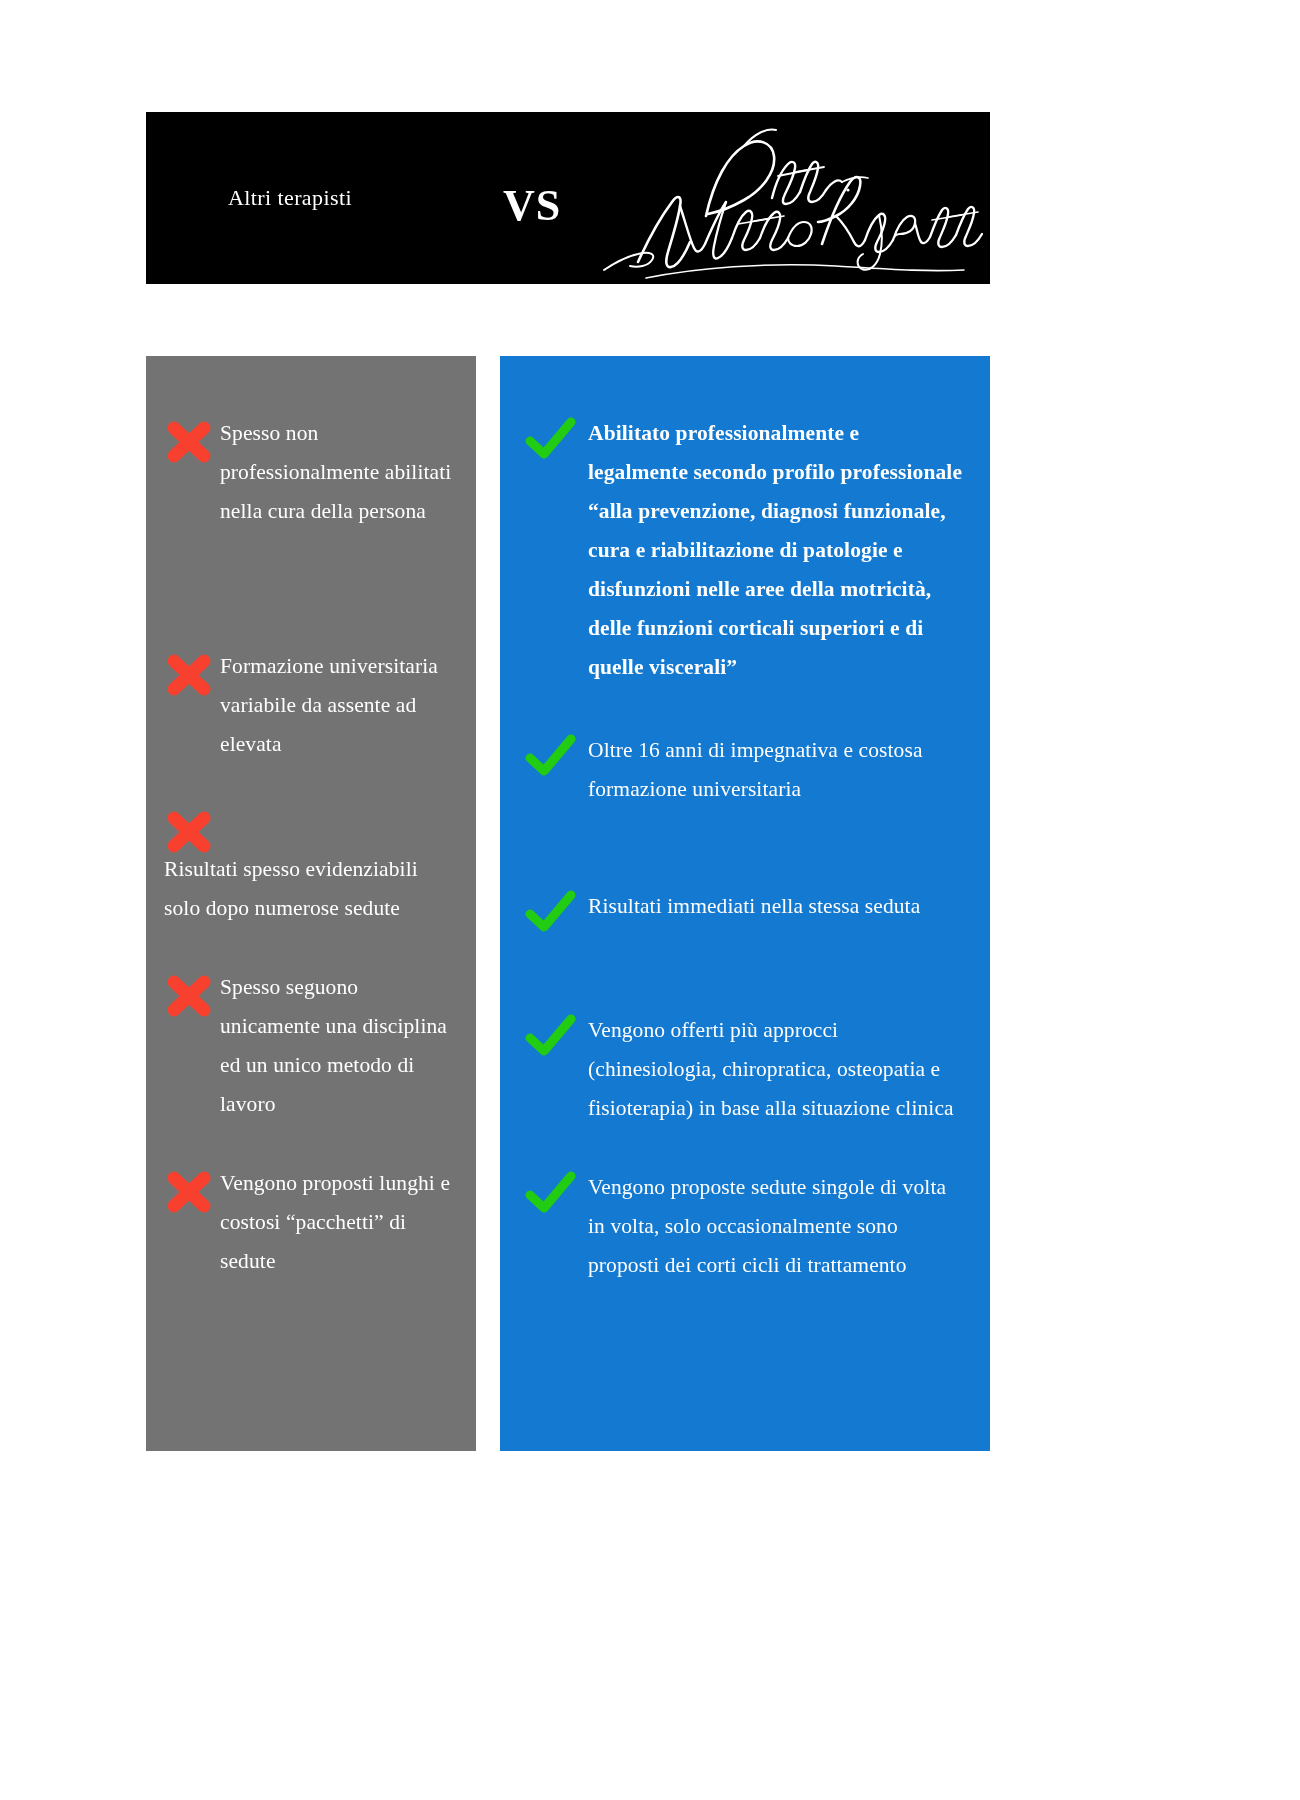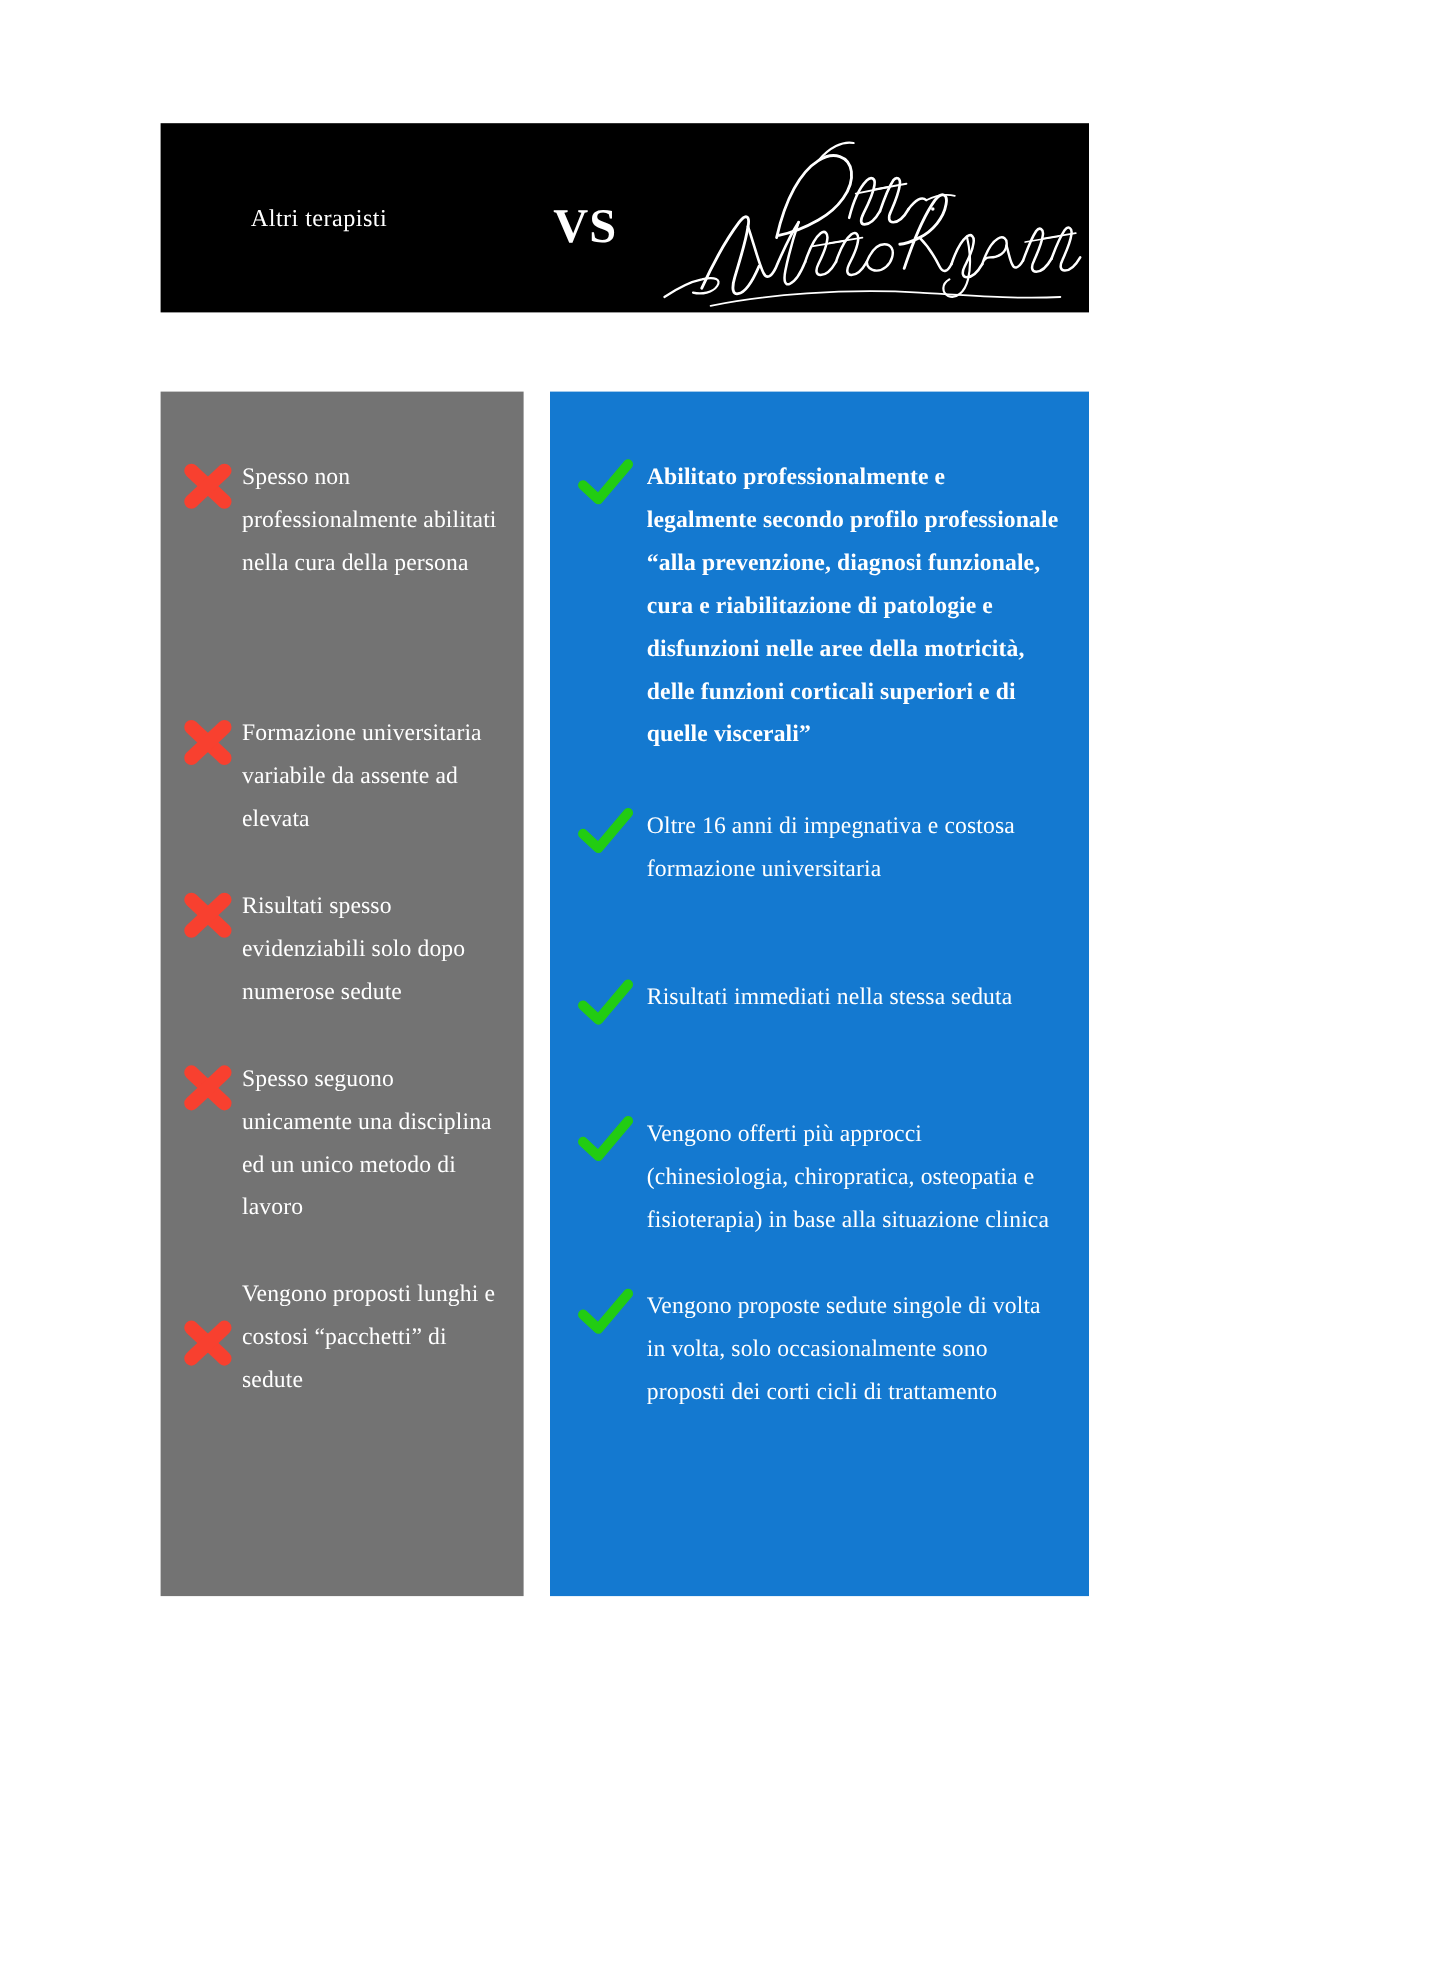--- a/index.html
+++ b/index.html
@@ -195,45 +195,45 @@
           <svg width="50" height="46" viewBox="0 0 50 46" xmlns="http://www.w3.org/2000/svg">
             <g stroke="#F8402F" stroke-width="13" stroke-linecap="round" fill="none">
               <path d="M10 10 C16 16 34 32 40 38"></path>
               <path d="M40 10 C34 16 16 32 10 38"></path>
             </g>
           </svg>
         </span>
         <span class="item-text">Formazione universitaria variabile da assente ad elevata</span>
       </div>
 
+      <div class="item" style="margin-top:40px;flex-direction:column;">
+        <span class="mark">
+          <svg width="50" height="46" viewBox="0 0 50 46" xmlns="http://www.w3.org/2000/svg">
+            <g stroke="#F8402F" stroke-width="13" stroke-linecap="round" fill="none">
+              <path d="M10 10 C16 16 34 32 40 38"></path>
+              <path d="M40 10 C34 16 16 32 10 38"></path>
+            </g>
+          </svg>
+        </span>
+        <span class="item-text">Risultati spesso evidenziabili solo dopo numerose sedute</span>
+      </div>
+
       <div class="item" style="margin-top:40px;">
         <span class="mark">
           <svg width="50" height="46" viewBox="0 0 50 46" xmlns="http://www.w3.org/2000/svg">
             <g stroke="#F8402F" stroke-width="13" stroke-linecap="round" fill="none">
               <path d="M10 10 C16 16 34 32 40 38"></path>
               <path d="M40 10 C34 16 16 32 10 38"></path>
             </g>
           </svg>
         </span>
-        <span class="item-text">Risultati spesso evidenziabili solo dopo numerose sedute</span>
+        <span class="item-text">Spesso seguono unicamente una disciplina ed un unico metodo di lavoro</span>
       </div>
 
       <div class="item" style="margin-top:40px;">
-        <span class="mark">
-          <svg width="50" height="46" viewBox="0 0 50 46" xmlns="http://www.w3.org/2000/svg">
-            <g stroke="#F8402F" stroke-width="13" stroke-linecap="round" fill="none">
-              <path d="M10 10 C16 16 34 32 40 38"></path>
-              <path d="M40 10 C34 16 16 32 10 38"></path>
-            </g>
-          </svg>
-        </span>
-        <span class="item-text">Spesso seguono unicamente una disciplina ed un unico metodo di lavoro</span>
-      </div>
-
-      <div class="item" style="margin-top:40px;align-items:center;">
         <span class="mark">
           <svg width="50" height="46" viewBox="0 0 50 46" xmlns="http://www.w3.org/2000/svg">
             <g stroke="#F8402F" stroke-width="13" stroke-linecap="round" fill="none">
               <path d="M10 10 C16 16 34 32 40 38"></path>
               <path d="M40 10 C34 16 16 32 10 38"></path>
             </g>
           </svg>
         </span>
         <span class="item-text">Vengono proposti lunghi e costosi “pacchetti” di sedute</span>
       </div>

